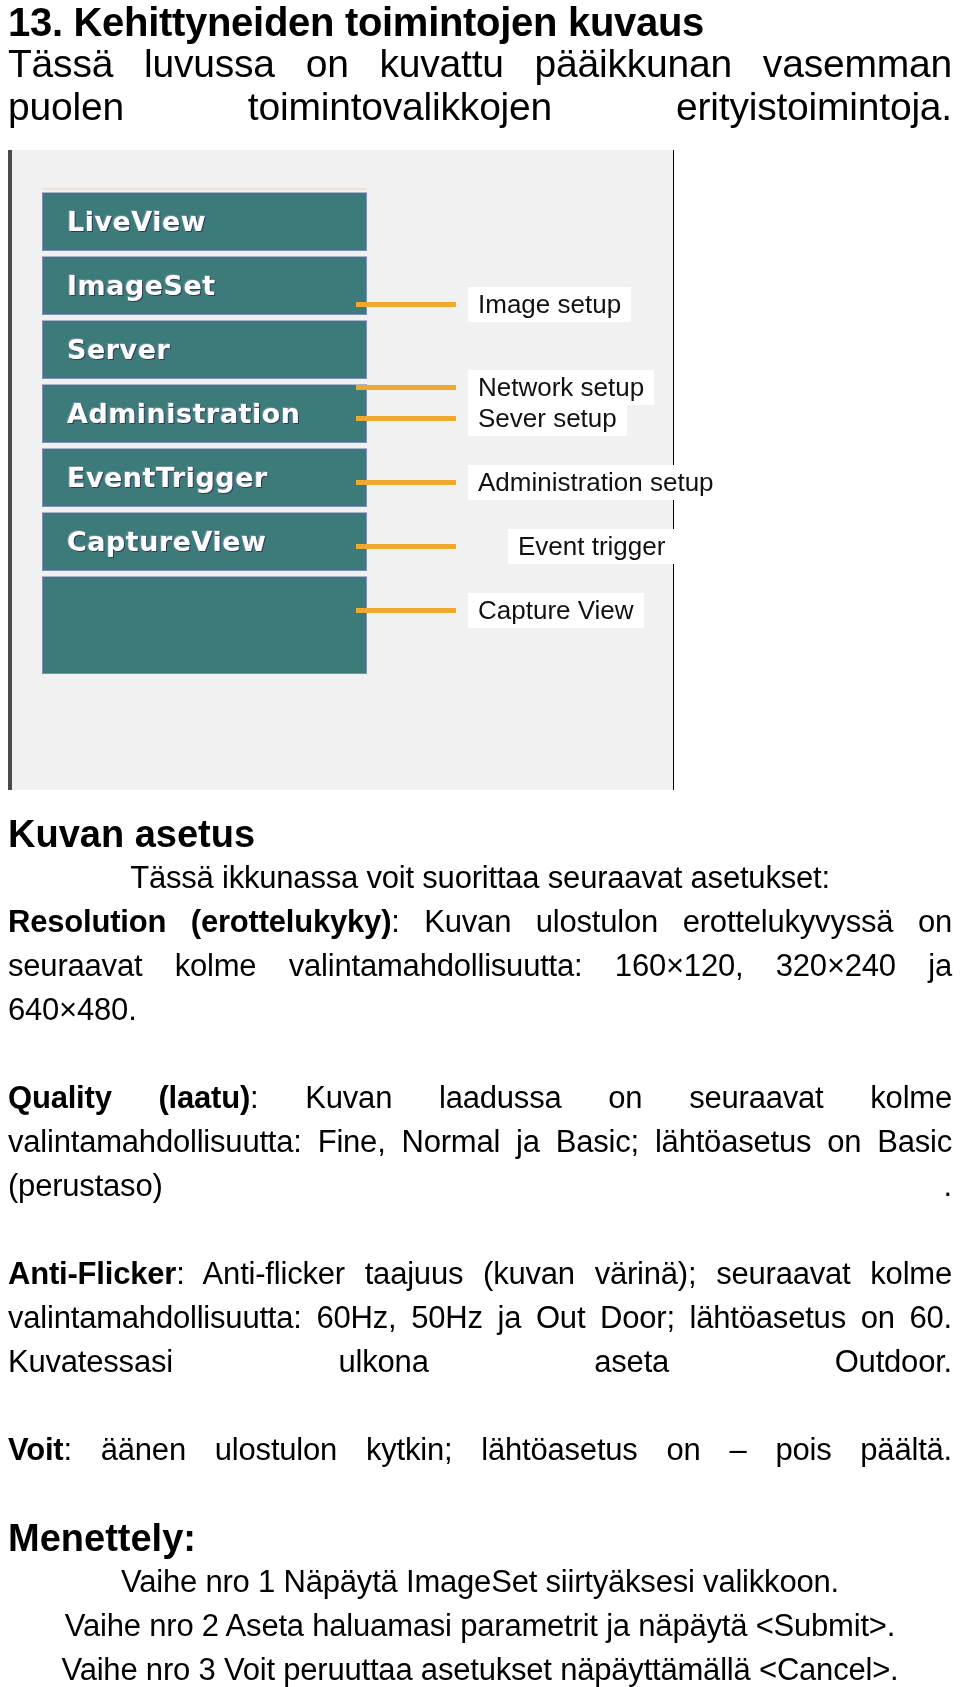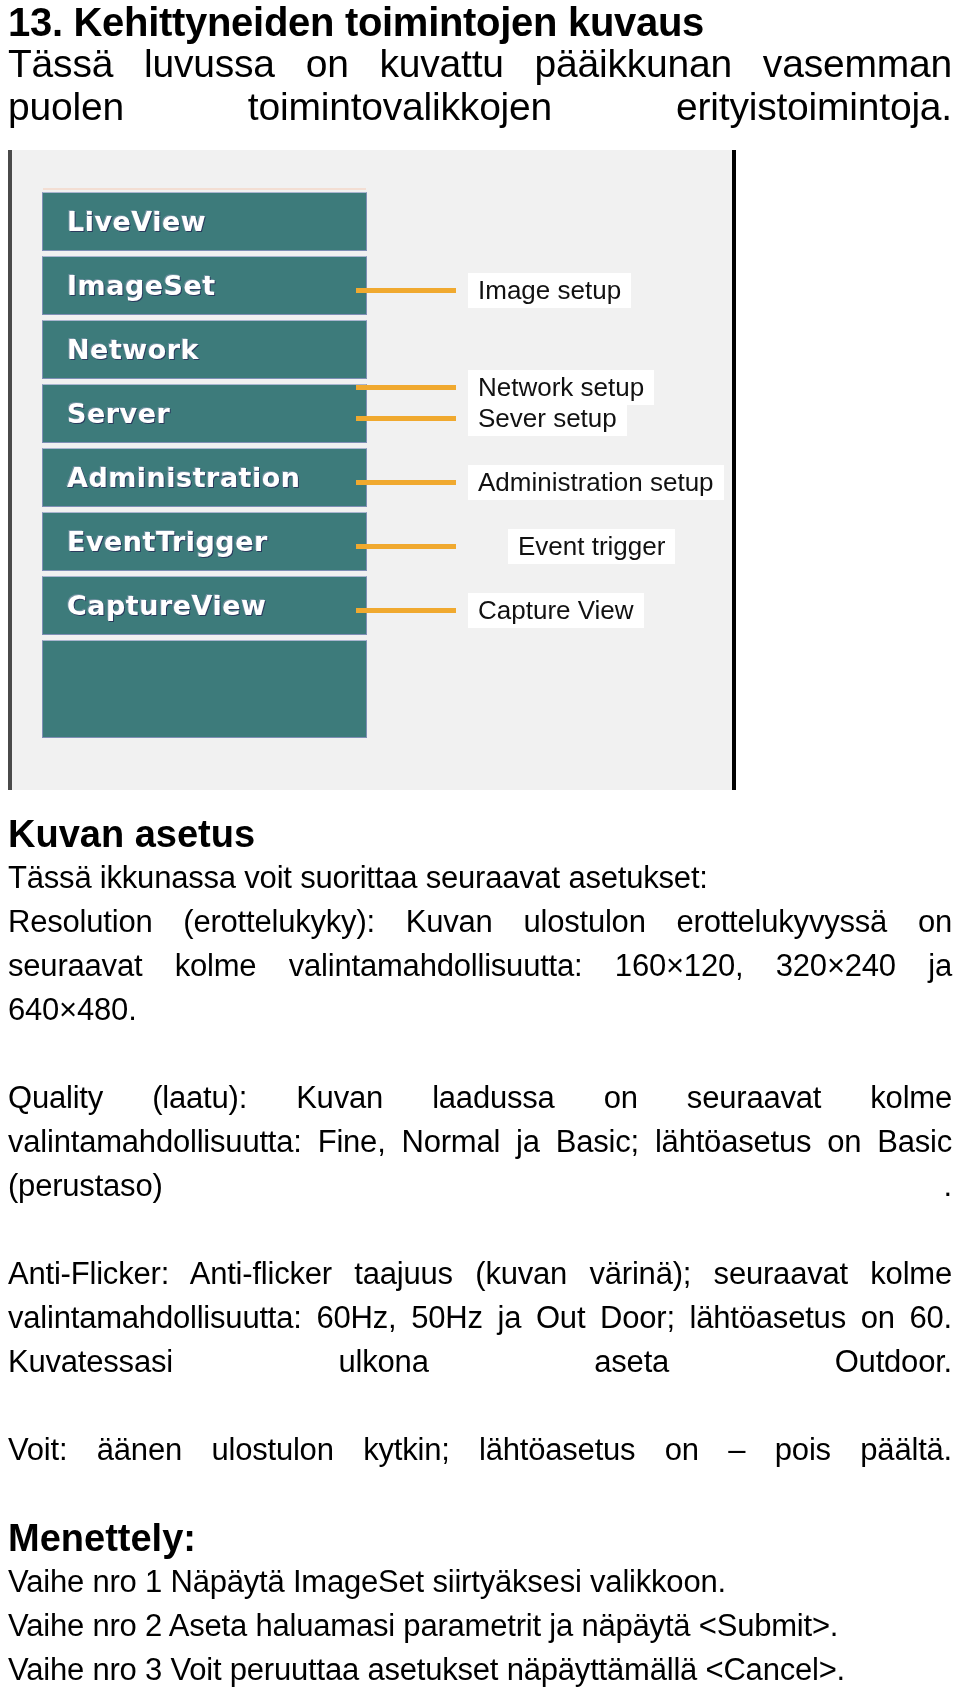--- a/index.html
+++ b/index.html
@@ -44,25 +44,25 @@
     display: inline-block;
     width: 100%;
     height: 0;
   }
 
   
   .figure {
     position: absolute;
     left: 8px;
     top: 150px;
-    width: 728px;
+    width: 666px;
     height: 640px;
     background: #f1f1f1;
     border-left: 4px solid #4a4a4a;
-    border-right: 4px solid #000000;
+    border-right: 1px solid #000000;
     box-sizing: border-box;
   }
   .figure-inner {
     position: absolute;
     left: 0;
     top: 0;
     right: 0;
     bottom: 0;
   }
   .menu-col {
@@ -152,24 +152,24 @@
     letter-spacing: -0.2px;
   }
   .para.last::after,
   .para::after {
     content: "";
     display: inline-block;
     width: 100%;
     height: 0;
   }
   .para.nojust {
-    text-align: left;
+    text-align: center;
   }
   .para.nojust::after { display: none; }
-  .para b { font-weight: normal; }
+  .para b { font-weight: bold; }
 </style>
 </head>
 <body>
 
 <div class="doc-head">
   <h1 class="chapter-title">13. Kehittyneiden toimintojen kuvaus</h1>
   <p class="intro-para">Tässä luvussa on kuvattu pääikkunan vasemman puolen toimintovalikkojen erityistoimintoja.</p>
 </div>
 
 <div class="figure">
@@ -178,40 +178,37 @@
     <div class="menu-top-rule"></div>
 
     <div class="menu-col">
       <div class="menu-btn">
         <span class="cap">LiveView</span>
       </div>
       <div class="menu-btn">
         <span class="cap">ImageSet</span>
       </div>
       <div class="menu-btn">
-        <span class="cap">Network</span>
-      </div>
-      <div class="menu-btn">
         <span class="cap">Server</span>
       </div>
       <div class="menu-btn">
         <span class="cap">Administration</span>
       </div>
       <div class="menu-btn">
         <span class="cap">EventTrigger</span>
       </div>
       <div class="menu-btn">
         <span class="cap">CaptureView</span>
       </div>
       <div class="menu-btn blank">
         <span class="cap"></span>
       </div>
     </div>
 
-    <div class="callout" style="left:344px; top:122px;justify-content:flex-end;">
+    <div class="callout" style="left:344px; top:136px;justify-content:flex-end;">
       <span class="leader"></span>
       <span class="callout-label">Image setup</span>
     </div>
     <div class="callout" style="left:344px; top:186px;margin-top:33px;">
       <span class="leader"></span>
       <span class="callout-label">Network setup</span>
     </div>
     <div class="callout" style="left:344px; top:250px;">
       <span class="leader"></span>
       <span class="callout-label">Sever setup</span>

